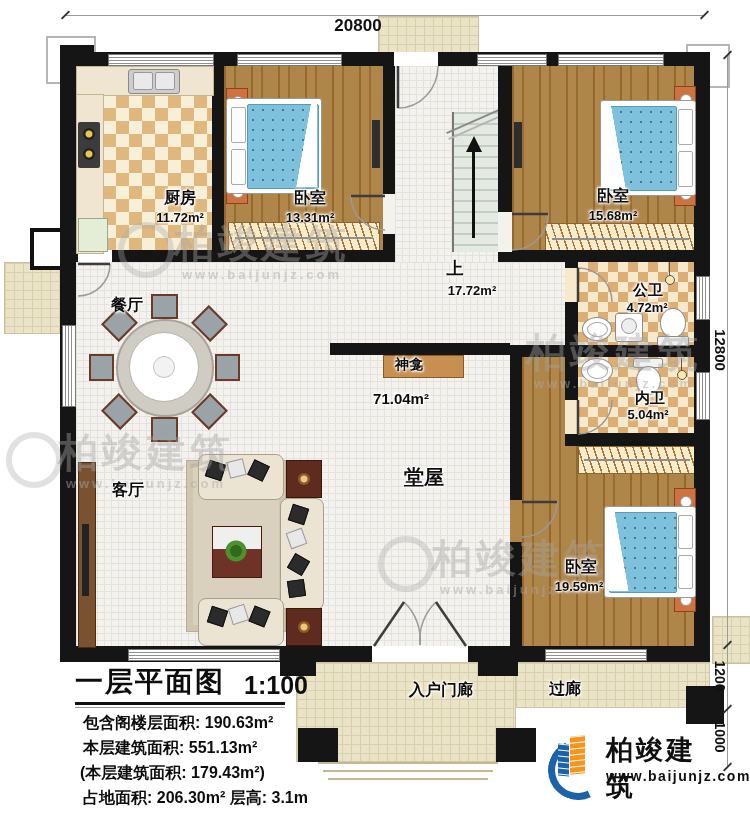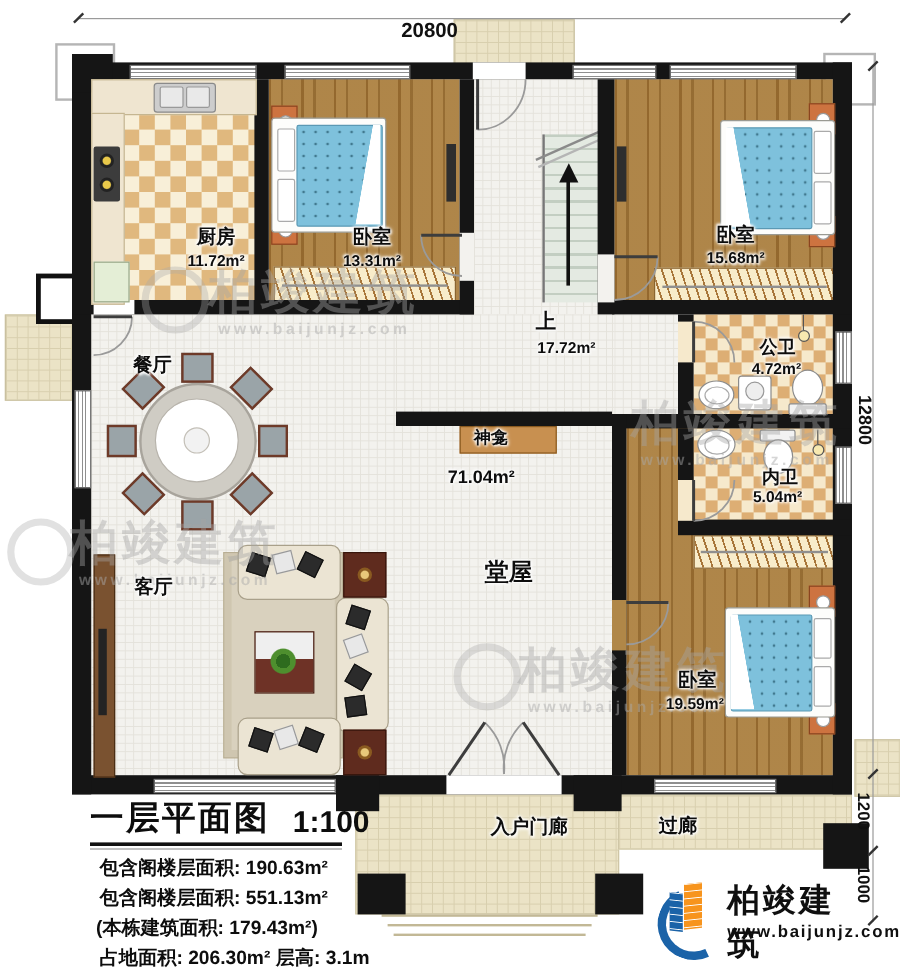--- a/index.html
+++ b/index.html
@@ -313,22 +313,22 @@
   <div class="dimtext vert" style="left:720px;top:350px;">12800</div>
   <div class="dimtext vert" style="left:720px;top:676px;font-size:14px;">1200</div>
   <div class="dimtext vert" style="left:720px;top:737px;font-size:14px;">1000</div>
 
   <div class="titleblock">
     <span class="abs" style="left:75px;top:663px;font-size:28px;font-weight:900;letter-spacing:2px;">一层平面图</span>
     <span class="abs" style="left:244px;top:671px;font-size:25px;font-weight:bold;">1:100</span>
     <div class="abs" style="left:75px;top:702px;width:210px;height:3px;background:#111;"></div>
     <div class="abs" style="left:75px;top:707px;width:210px;height:1px;background:#999;"></div>
     <div class="abs" style="left:83px;top:713px;font-size:16px;font-weight:bold;">包含阁楼层面积: 190.63m²</div>
-    <div class="abs" style="left:83px;top:738px;font-size:16px;font-weight:bold;">包含阁楼层面积: 551.13m²</div>
-    <div class="abs" style="left:80px;top:763px;font-size:16px;font-weight:bold;">(本栋建筑面积: 179.43m²)</div>
+    <div class="abs" style="left:83px;top:738px;font-size:16px;font-weight:bold;">本层建筑面积: 551.13m²</div>
+    <div class="abs" style="left:80px;top:763px;font-size:16px;font-weight:bold;">(本层建筑面积: 179.43m²)</div>
     <div class="abs" style="left:83px;top:788px;font-size:16px;font-weight:bold;">占地面积: 206.30m²  层高: 3.1m</div>
   </div>
 
   <div class="abs" style="left:548px;top:730px;width:176px;height:68px;">
     <div class="abs" style="left:0px;top:10px;width:46px;height:46px;border:7px solid #1b63a8;border-top-color:transparent;border-right-color:transparent;border-radius:50%;transform:rotate(20deg);"></div>
     <div class="abs" style="left:22px;top:6px;width:15px;height:38px;background:#f7941d;background-image:linear-gradient(#fff 1px,transparent 1px);background-size:100% 6px;transform:skewY(-6deg);"></div>
     <div class="abs" style="left:10px;top:14px;width:11px;height:32px;background:#1b63a8;background-image:linear-gradient(#fff 1px,transparent 1px);background-size:100% 6px;transform:skewY(6deg);"></div>
     <span class="logo-text" style="left:58px;top:2px;font-size:27px;">柏竣建筑</span>
     <span class="logo-text" style="left:58px;top:38px;font-size:14px;letter-spacing:1.5px;">www.baijunjz.com</span>
   </div>

